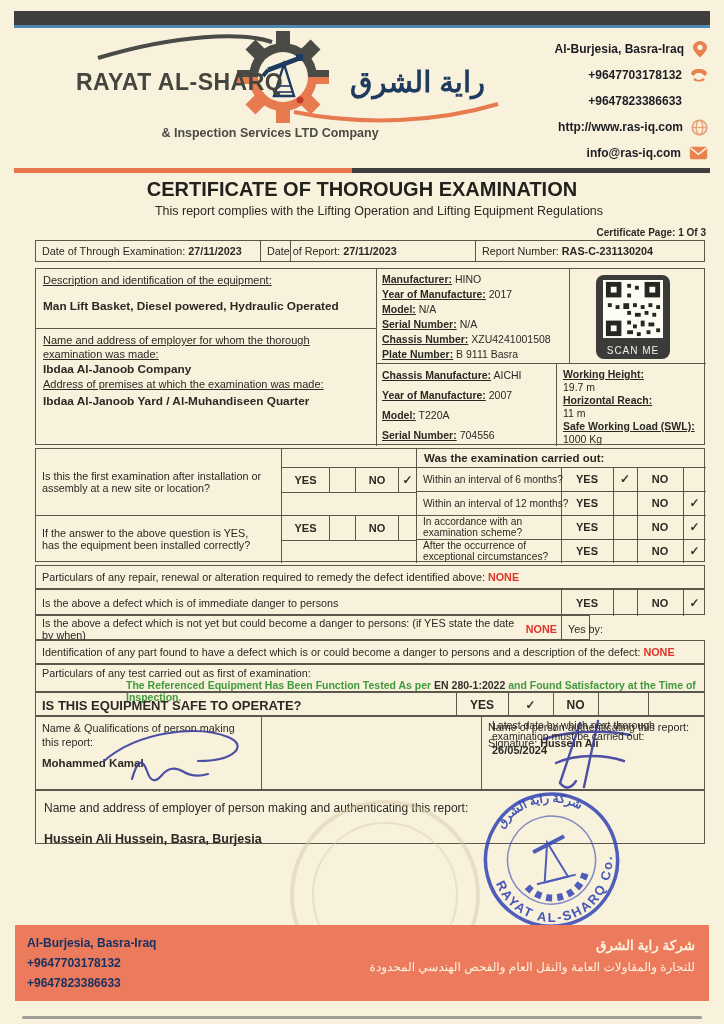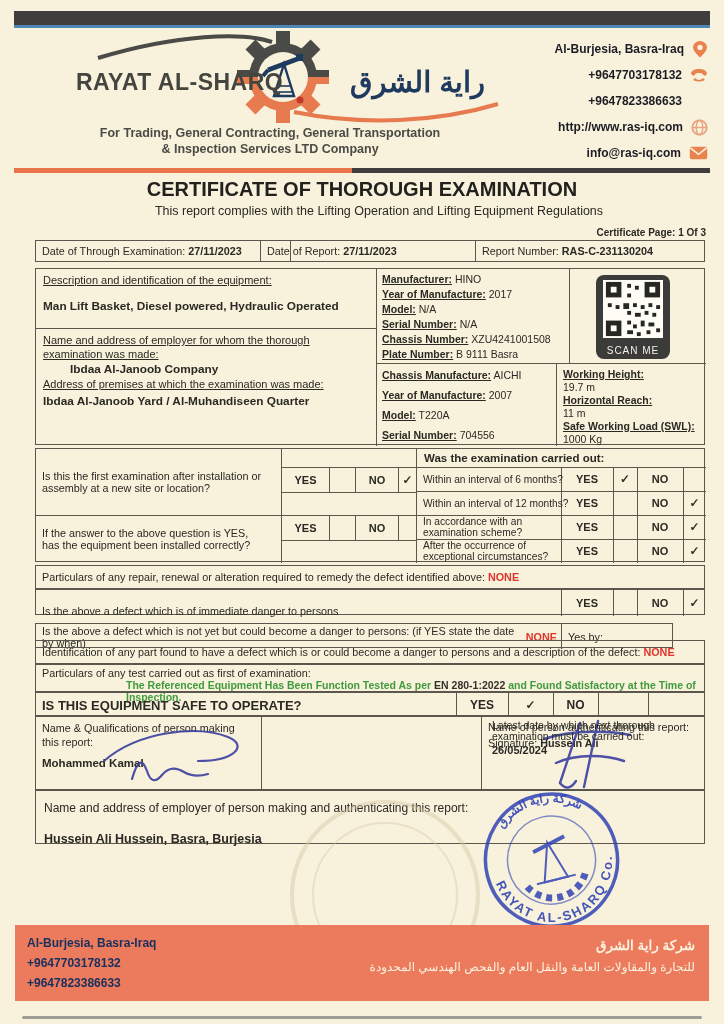--- a/index.html
+++ b/index.html
@@ -76,21 +76,20 @@
       <line x1="240" y1="40" x2="272" y2="28" stroke-width="5"></line>
       <path d="M240,40 l-5,6" stroke-width="4"></path>
       <rect x="268" y="24" width="7" height="7" fill="#1e3a5f" stroke="none"></rect>
     </g>
     <circle cx="272" cy="70" r="3.5" fill="#c0392b"></circle>
     <text x="48" y="60" font-size="23" font-weight="bold" fill="#45453f" letter-spacing="0.5">RAYAT AL-SHARQ</text>
     <text x="322" y="62" font-size="29" font-weight="bold" fill="#1e3a5f">راية الشرق</text>
   </svg>
 
   <div class="abs" style="left:30px;top:125px;width:480px;text-align:center;font-size:12.5px;font-weight:bold;color:#4b4b45;line-height:16px;">
-    <div>For Trading, General Contracting, General Transportation</div>
     <div>&amp; Inspection Services LTD Company</div>
   </div>
 
   <div class="abs" style="right:16px;top:36px;width:220px;">
     <div class="contact-row">
       <span class="contact-text">Al-Burjesia, Basra-Iraq</span>
       <svg width="16" height="18" viewBox="0 0 16 18">
           <path d="M8,1 C11.9,1 15,4 15,7.6 C15,11.5 8,17.5 8,17.5 C8,17.5 1,11.5 1,7.6 C1,4 4.1,1 8,1 Z" fill="#e8834f"></path>
           <circle cx="8" cy="7.4" r="2.6" fill="#f8f1dc"></circle>
         </svg>
@@ -143,21 +142,21 @@
   <div class="c" style="left:35px;top:268px;width:670px;height:177px;">
     <div class="line" style="left:340px;top:0;width:1px;height:177px;"></div>
     <div class="line" style="left:533px;top:0;width:1px;height:94px;"></div>
     <div class="line" style="left:340px;top:94px;width:330px;height:1px;"></div>
     <div class="line" style="left:520px;top:94px;width:1px;height:83px;"></div>
     <div class="line" style="left:0;top:59px;width:340px;height:1px;"></div>
 
     <div class="abs u" style="left:7px;top:5px;font-size:11px;">Description and identification of the equipment:</div>
     <div class="abs b" style="left:7px;top:30px;font-size:11.8px;">Man Lift Basket, Diesel powered, Hydraulic Operated</div>
     <div class="abs u" style="left:7px;top:64px;width:326px;font-size:11px;line-height:14px;">Name and address of employer for whom the thorough examination was made:</div>
-    <div class="abs b" style="left:7px;top:93px;font-size:11.8px;margin-left:27px;">Ibdaa Al-Janoob Company</div>
+    <div class="abs b" style="left:7px;top:93px;font-size:11.8px;">Ibdaa Al-Janoob Company</div>
     <div class="abs u" style="left:7px;top:109px;width:326px;font-size:11px;">Address of premises at which the examination was made:</div>
     <div class="abs b" style="left:7px;top:125px;font-size:11.8px;">Ibdaa Al-Janoob Yard / Al-Muhandiseen Quarter</div>
 
     <div class="kv" style="left:346px;top:4px;"><span class="lab">Manufacturer:</span> <span>HINO</span></div>
     <div class="kv" style="left:346px;top:19px;"><span class="lab">Year of Manufacture:</span> <span>2017</span></div>
     <div class="kv" style="left:346px;top:34px;"><span class="lab">Model:</span> <span>N/A</span></div>
     <div class="kv" style="left:346px;top:49px;"><span class="lab">Serial Number:</span> <span>N/A</span></div>
     <div class="kv" style="left:346px;top:64px;"><span class="lab">Chassis Number:</span> <span>XZU4241001508</span></div>
     <div class="kv" style="left:346px;top:79px;"><span class="lab">Plate Number:</span> <span>B 9111 Basra</span></div>
 
@@ -262,32 +261,32 @@
     <div class="abs ctr chk" style="left:577px;top:90px;width:24px;height:24px;"></div>
     <div class="abs ctr yn" style="left:601px;top:90px;width:46px;height:24px;">NO</div>
     <div class="abs ctr chk" style="left:647px;top:90px;width:23px;height:24px;">✓</div>
   </div>
 
   <div class="c vctr" style="left:35px;top:565px;width:670px;height:24px;padding-left:6px;font-size:10.8px;">
     <span>Particulars of any repair, renewal or alteration required to remedy the defect identified above:</span>&nbsp;<span class="red">NONE</span>
   </div>
 
   <div class="c" style="left:35px;top:589px;width:670px;height:26px;">
-    <div class="abs vctr" style="left:6px;top:0;width:510px;height:26px;font-size:10.8px;margin-top:8px;">Is the above a defect which is of immediate danger to persons</div>
+    <div class="abs vctr" style="left:6px;top:0;width:510px;height:26px;font-size:10.8px;">Is the above a defect which is of immediate danger to persons</div>
     <div class="line" style="left:525px;top:0;width:1px;height:26px;"></div>
     <div class="line" style="left:577px;top:0;width:1px;height:26px;"></div>
     <div class="line" style="left:601px;top:0;width:1px;height:26px;"></div>
     <div class="line" style="left:647px;top:0;width:1px;height:26px;"></div>
     <div class="abs ctr yn" style="left:525px;top:0;width:52px;height:26px;">YES</div>
     <div class="abs ctr chk" style="left:577px;top:0;width:24px;height:26px;"></div>
     <div class="abs ctr yn" style="left:601px;top:0;width:46px;height:26px;">NO</div>
     <div class="abs ctr chk" style="left:647px;top:0;width:23px;height:26px;">✓</div>
   </div>
 
-  <div class="c" style="left:35px;top:615px;width:638px;height:25px;margin-top:8px;">
+  <div class="c" style="left:35px;top:615px;width:555px;height:25px;">
     <div class="abs vctr" style="left:6px;top:0;width:515px;height:25px;font-size:10.8px;">
       <span>Is the above a defect which is not yet but could become a danger to persons: (if YES state the date by when)</span>&nbsp;<span class="red">NONE</span>
     </div>
     <div class="line" style="left:525px;top:0;width:1px;height:25px;"></div>
     <div class="abs vctr" style="left:532px;top:0;width:130px;height:25px;font-size:10.8px;">Yes by:</div>
   </div>
 
   <div class="c vctr" style="left:35px;top:640px;width:670px;height:24px;padding-left:6px;font-size:10.8px;">
     <span>Identification of any part found to have a defect which is or could become a danger to persons and a description of the defect:</span>&nbsp;<span class="red">NONE</span>
   </div>

